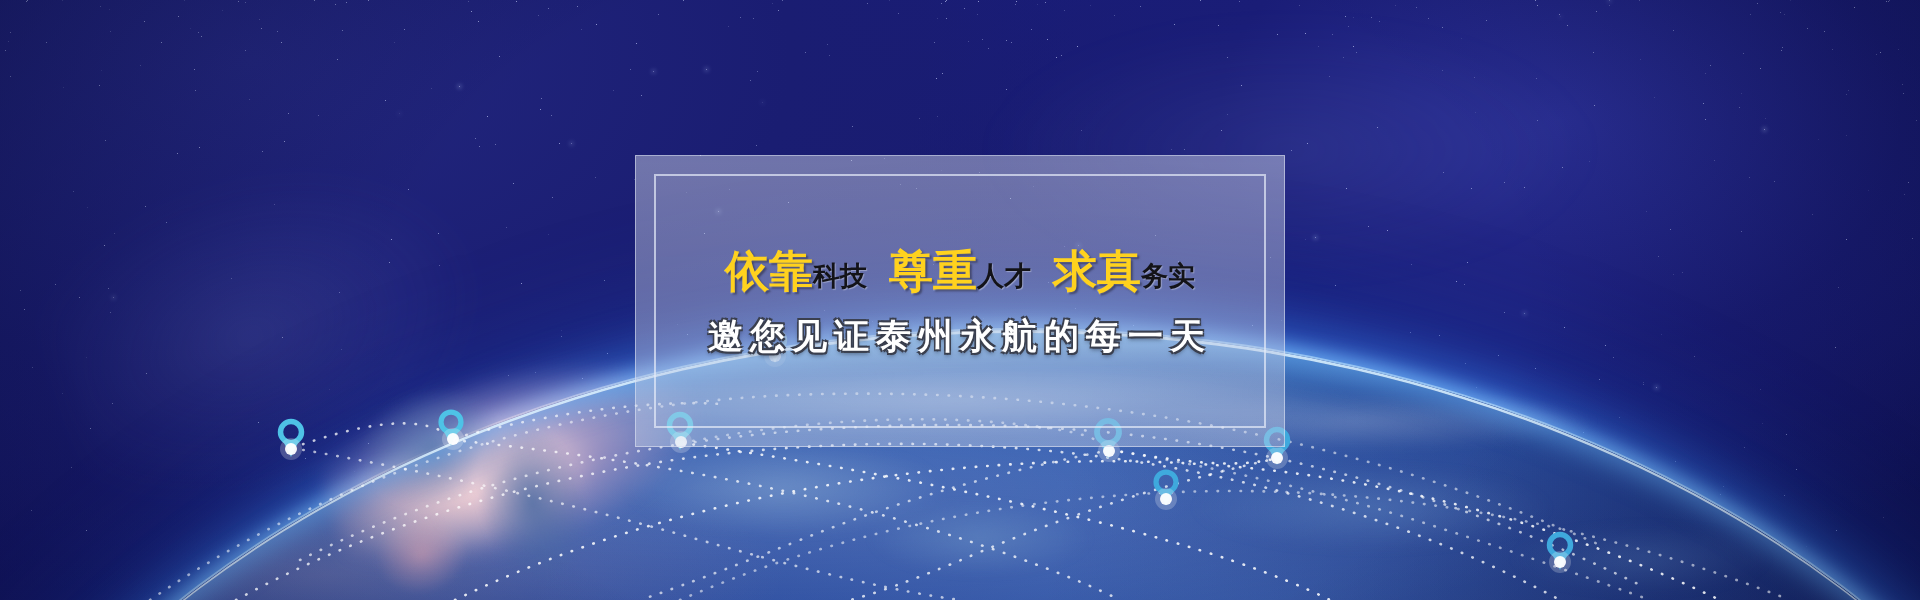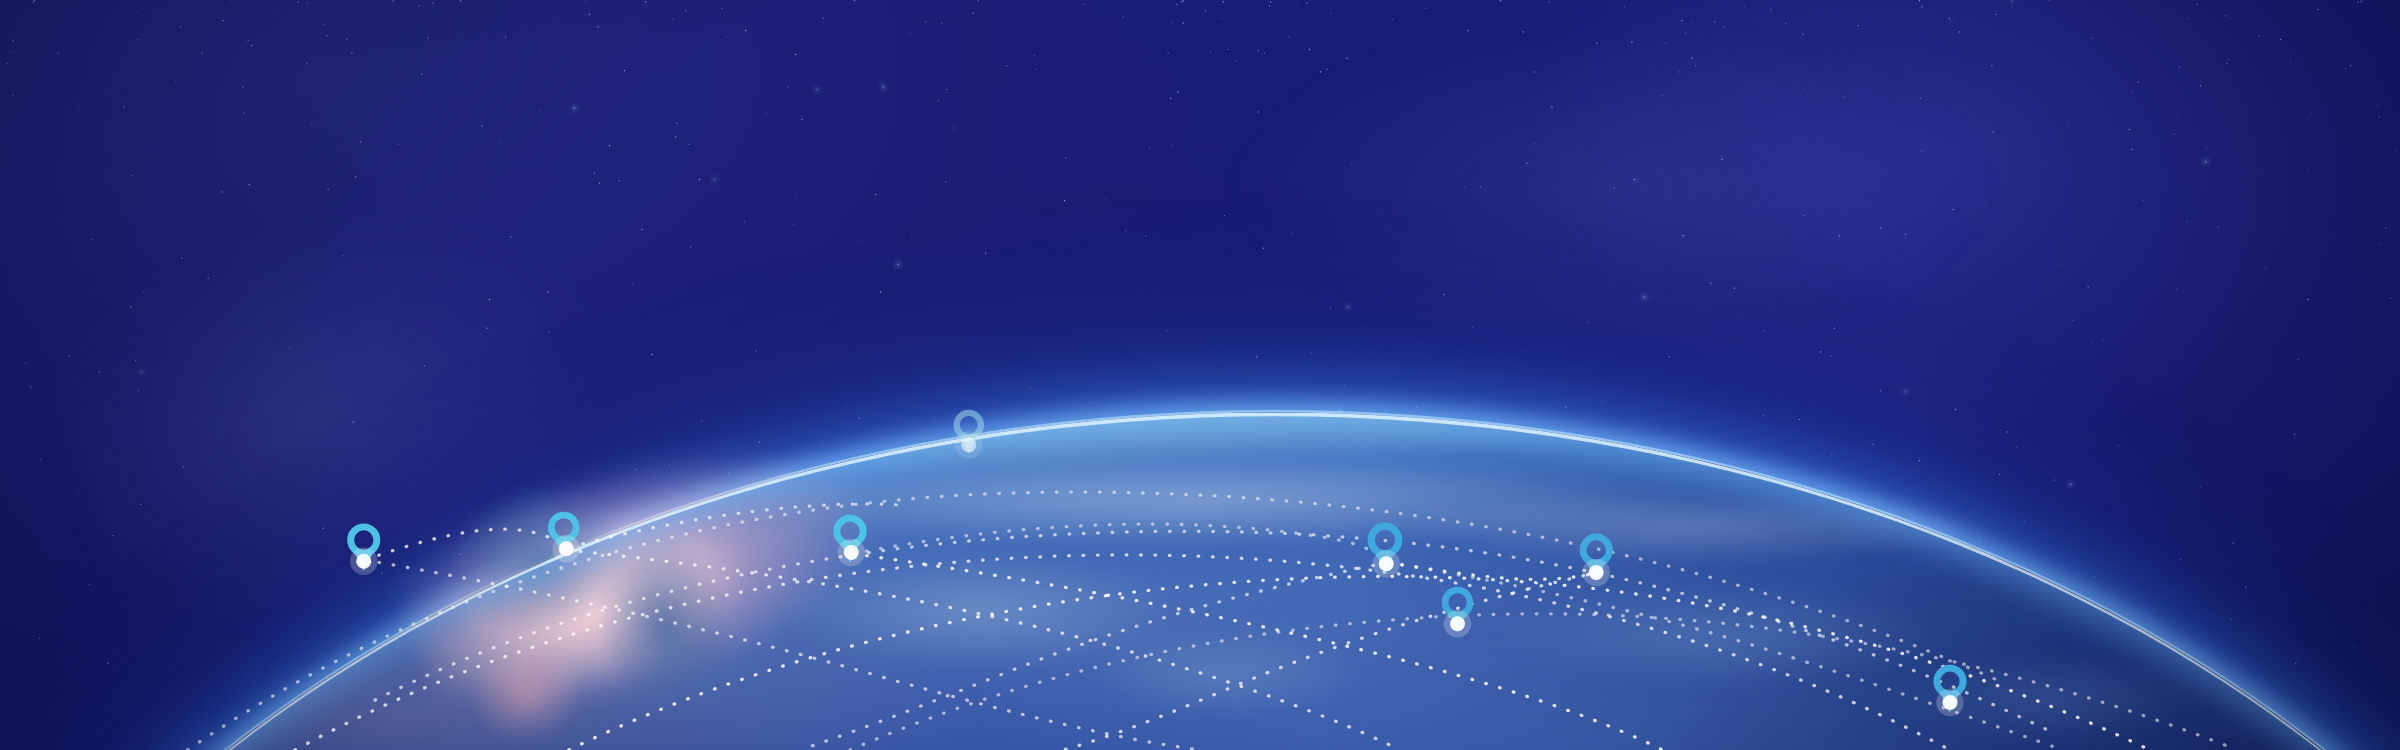--- a/index.html
+++ b/index.html
@@ -675,14 +675,30 @@
         <circle cx="1277" cy="458" r="6" fill="#ffffff" opacity="0.95"></circle>
         <g opacity="1" transform="translate(1560,545) scale(1)">
           <path d="M -8.5 8 C -5 15 -2 20 0 25 C 2 20 5 15 8.5 8 Z" fill="#3FA9DD"></path>
           <circle cx="0" cy="0" r="10.5" fill="none" stroke="#3FA9DD" stroke-width="5.5"></circle>
         </g>
         <circle cx="1560" cy="562" r="11" fill="#ffffff" opacity="0.22"></circle>
         <circle cx="1560" cy="562" r="6" fill="#ffffff" opacity="0.95"></circle>
       </g>
     </svg>
 
+  <div class="panel">
+    <div class="panel-inner"></div>
+    <div class="lines">
+      <div class="line1" id="line1">
+          <span class="big">依靠</span>
+          <span class="sml">科技</span>
+          <span class="gap"></span>
+          <span class="big">尊重</span>
+          <span class="sml">人才</span>
+          <span class="gap"></span>
+          <span class="big">求真</span>
+          <span class="sml">务实</span>
+        </div>
+      <div class="line2">邀您见证泰州永航的每一天</div>
+    </div>
+  </div>
 
 </div>
 
 </body></html>

